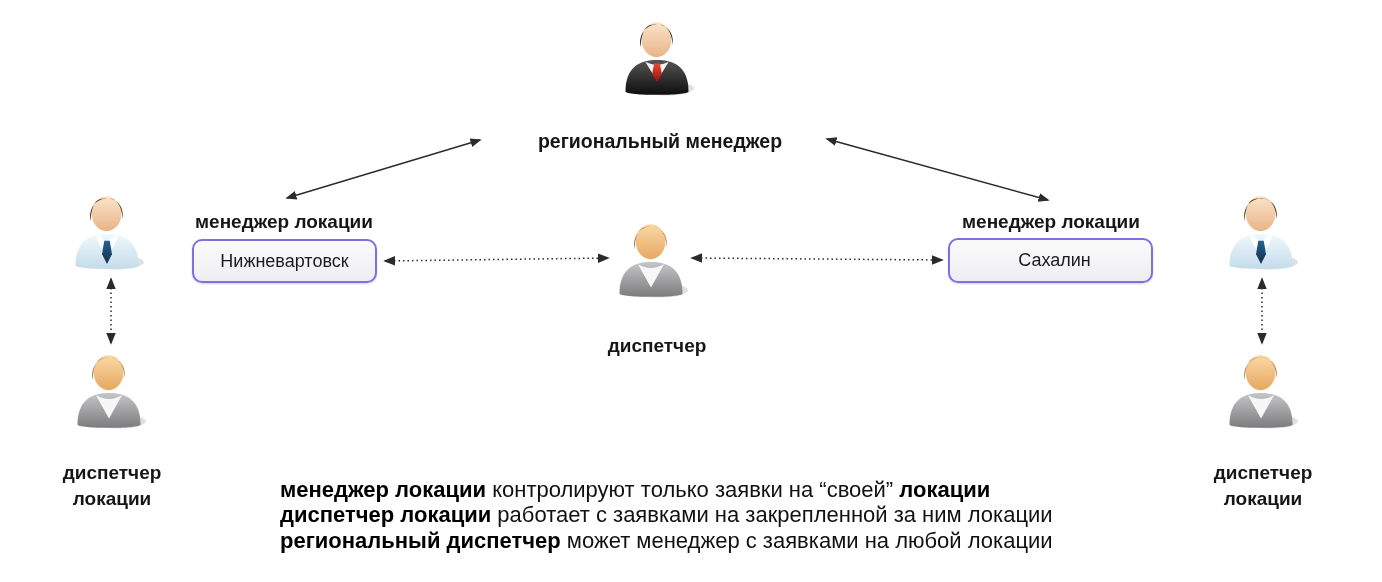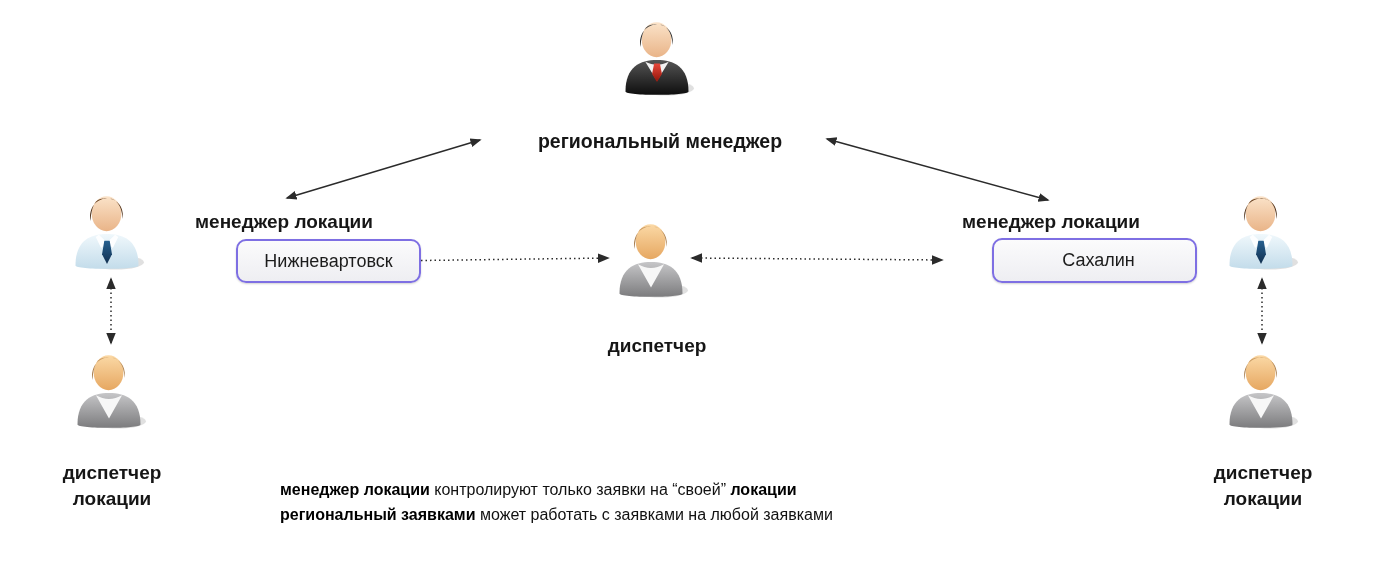--- a/index.html
+++ b/index.html
@@ -30,27 +30,26 @@
     box-sizing: border-box;
     border: 2px solid #7e6fe3;
     border-radius: 10px;
     background: linear-gradient(#fbfbfc, #eeeef2);
     box-shadow: 0 1px 2px rgba(0,0,0,0.18);
     display: flex;
     align-items: center;
     justify-content: center;
     font-size: 18px;
     color: #1c1c1c;
-    margin-left: 44px;
   }
   .legend {
     position: absolute;
     left: 280px;
     top: 477px;
-    font-size: 16px;
+    font-size: 22px;
     line-height: 25.3px;
     color: #111;
   }
   .legend b { font-weight: bold; color: #000; }
 </style>
 </head>
 <body>
 
 <div class="canvas">
 
@@ -182,17 +181,20 @@
 
   <div class="loc-box" style="left:192px; top:239px; width:185px; height:44px;">Нижневартовск</div>
 
   <div class="loc-box" style="left:948px; top:238px; width:205px; height:45px;padding-left:8px;">Сахалин</div>
 
   <div class="legend">
     <div class="legend-line">
       <b>менеджер локации</b><span> контролируют только заявки на “своей” </span><b>локации</b>
     </div>
     <div class="legend-line">
-      <b>региональный заявками</b><span> может работать с заявками на любой заявками</span><b></b>
+      <b>диспетчер локации</b><span> работает с заявками на закрепленной за ним локации</span><b></b>
     </div>
+    <div class="legend-line">
+      <b>региональный диспетчер</b><span> может менеджер с заявками на любой локации</span><b></b>
+    </div>
   </div>
 
 </div>
 
 </body></html>

